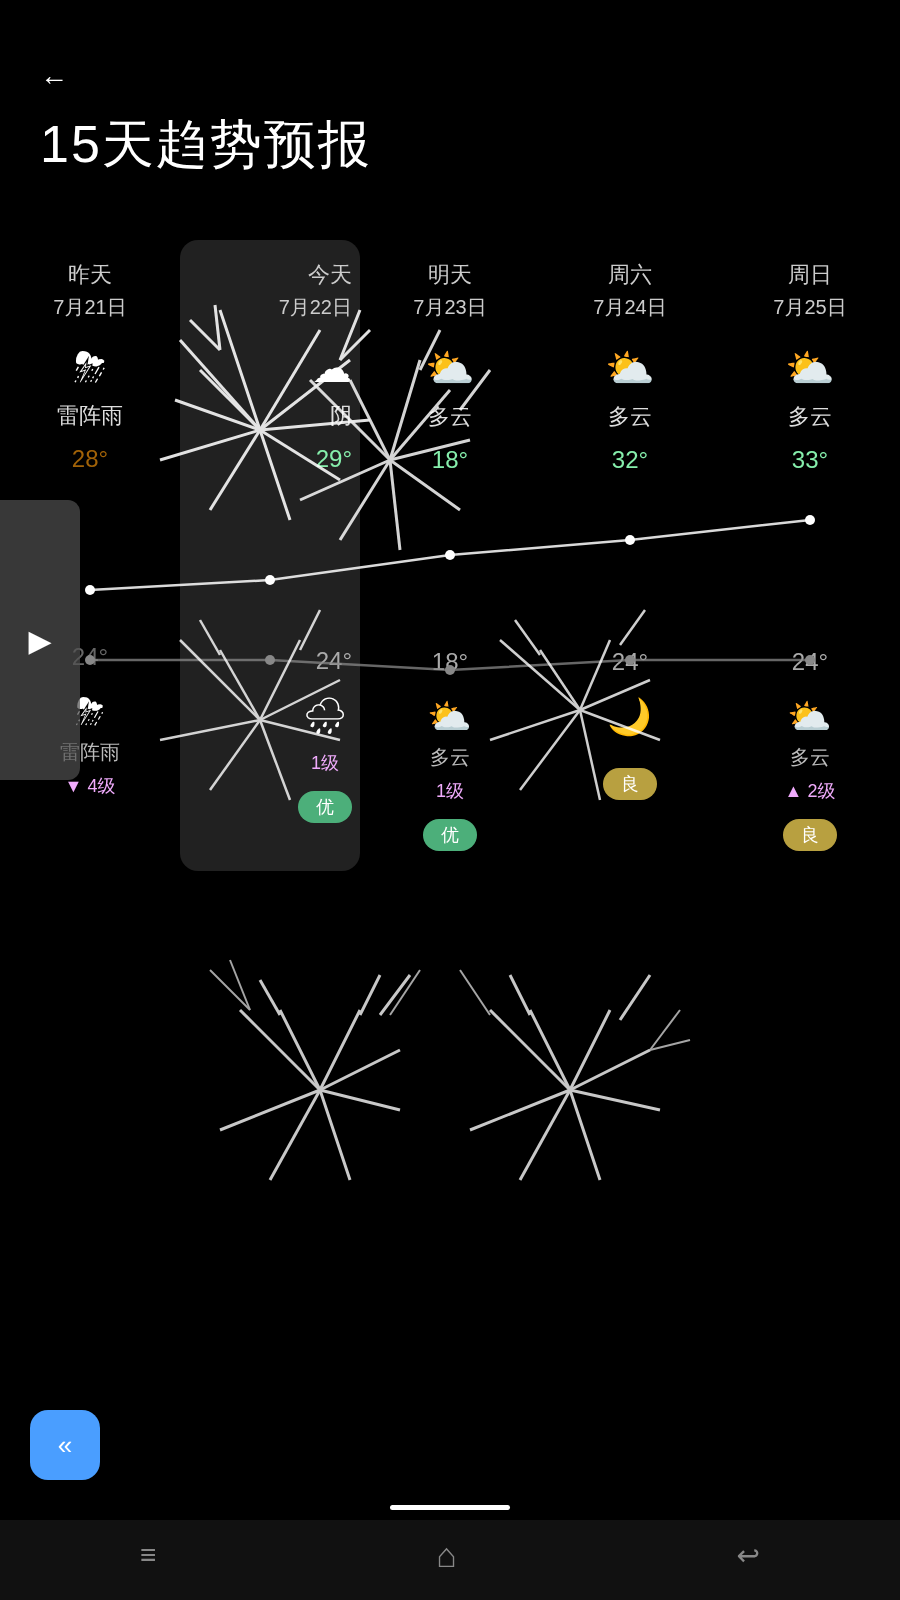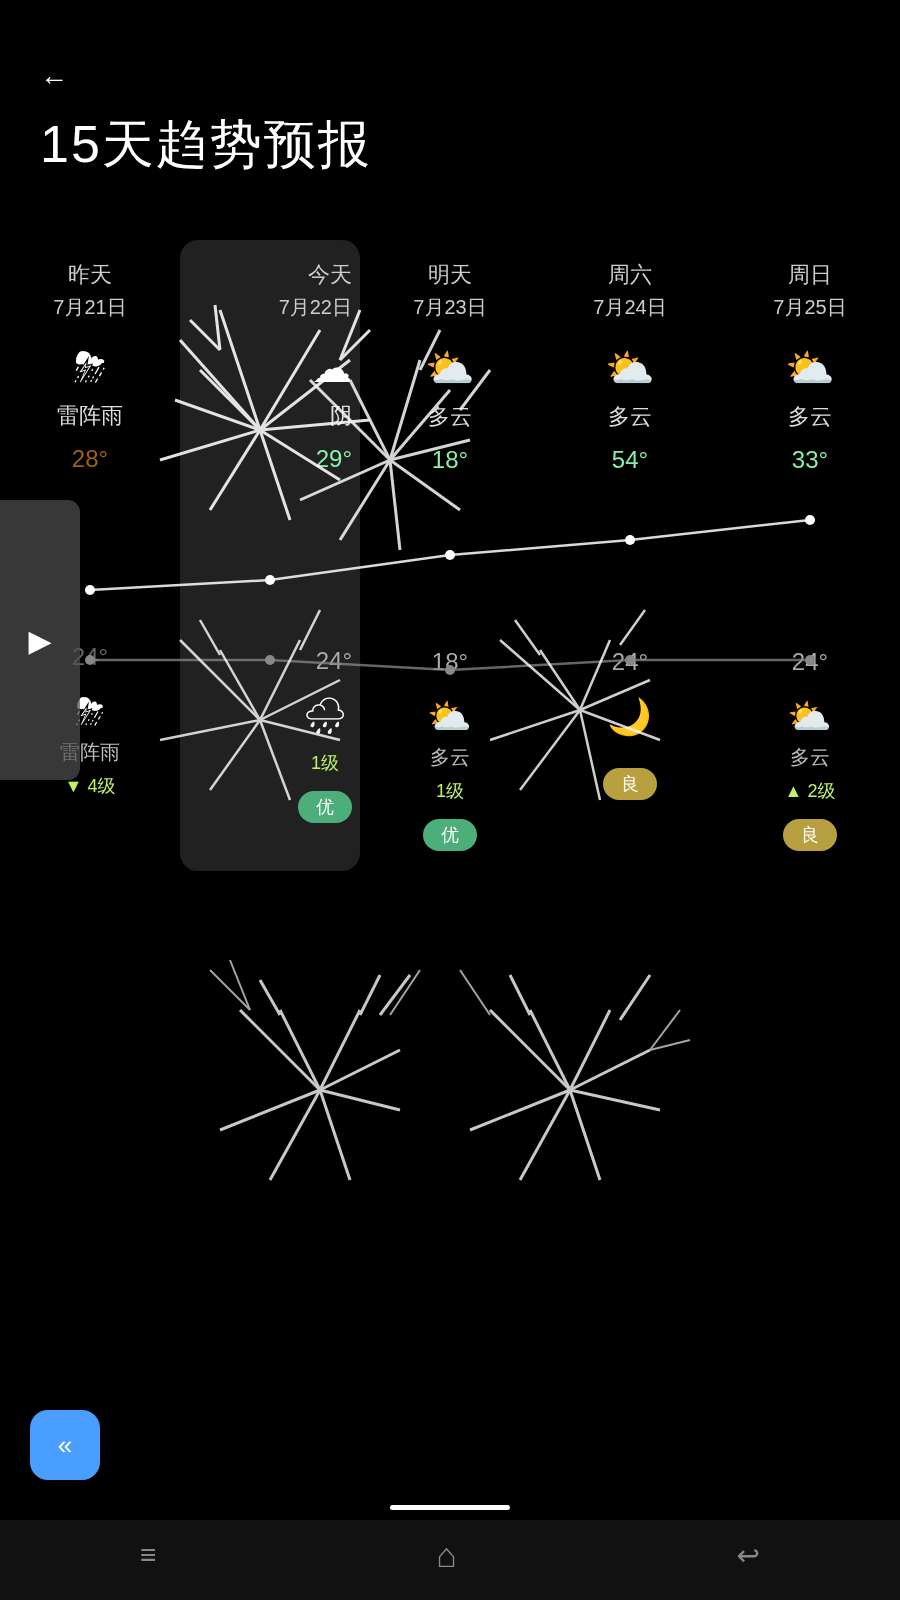--- a/index.html
+++ b/index.html
@@ -120,21 +120,21 @@
     }
 
     .night-desc {
       font-size: 20px;
       color: #bbb;
       margin-bottom: 8px;
     }
 
     .wind-info {
       font-size: 18px;
-      color: #bef264;
+      color: #f0abfc;
       margin-bottom: 10px;
     }
 
     .aqi-badge {
       border-radius: 20px;
       padding: 4px 18px;
       font-size: 18px;
       font-weight: 500;
       margin-top: 6px;
     }
@@ -289,21 +289,21 @@
       <div class="wind-info">1级</div>
       <div class="aqi-badge aqi-excellent">优</div>
     </div>
   </div>
 
   <div class="day-col">
     <div class="day-name">周六</div>
     <div class="day-date">7月24日</div>
     <div class="weather-icon">⛅</div>
     <div class="weather-desc">多云</div>
-    <div class="high-temp">54°</div>
+    <div class="high-temp">32°</div>
     <div style="height:80px;"></div>
     <div class="low-temp">24°</div>
     <div class="night-section">
       <div class="night-icon">🌙</div>
       <div class="night-desc"></div>
       <div class="wind-info"></div>
       <div class="aqi-badge aqi-good">良</div>
     </div>
   </div>
 

